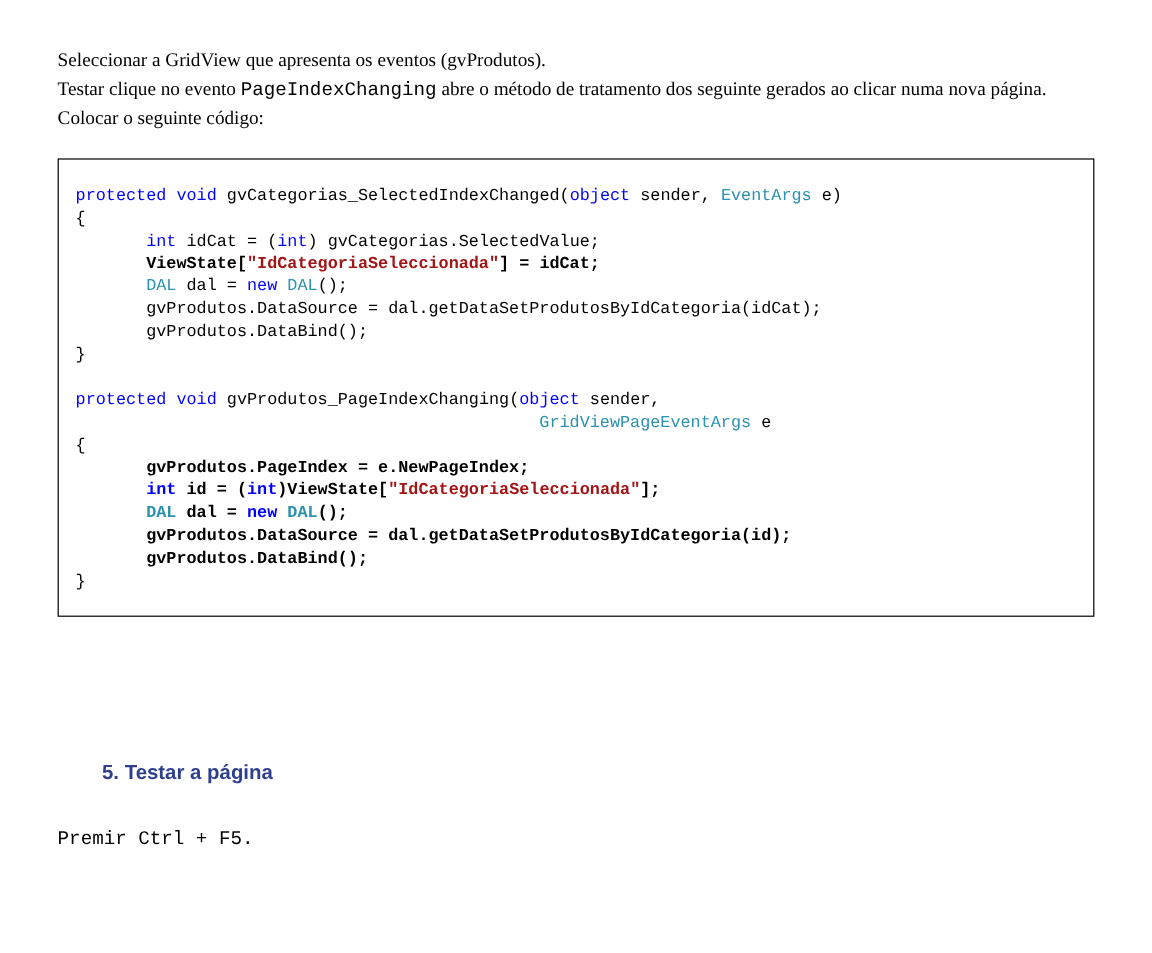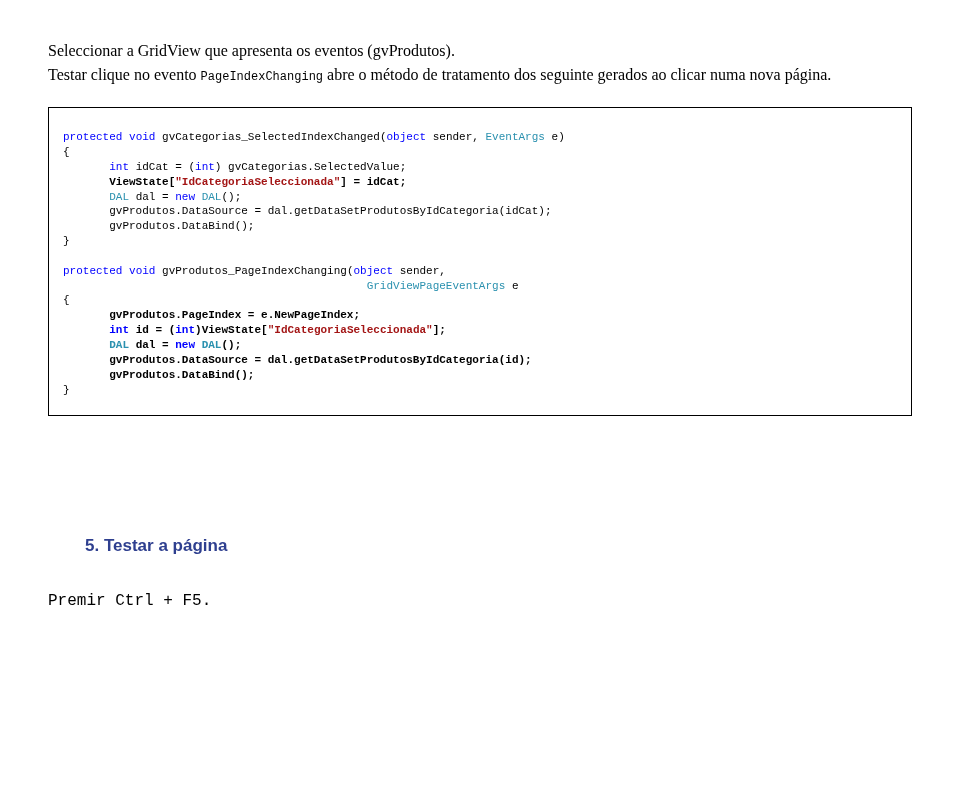--- a/index.html
+++ b/index.html
@@ -11,28 +11,28 @@
     background: #fff;
     width: 960px;
     box-sizing: border-box;
   }
   .intro p {
     margin: 0 0 2px 0;
     line-height: 1.35;
   }
   .mono-inline {
     font-family: "Courier New", Courier, monospace;
-    font-size: 12px;
+    font-size: 16px;
   }
   .codebox {
     border: 1px solid #000;
     padding: 22px 14px 18px 14px;
     margin-top: 22px;
     font-family: "Courier New", Courier, monospace;
-    font-size: 11px;
+    font-size: 14px;
     line-height: 1.35;
     white-space: pre;
     overflow: hidden;
   }
   .kw-blue { color: #0000ff; }
   .kw-teal { color: #2b91af; }
   .kw-str  { color: #a31515; }
   .kw-black{ color: #000; }
   .bold { font-weight: bold; }
   .section-heading {
@@ -49,20 +49,21 @@
   }
 </style>
 </head>
 <body>
 
 <div class="intro">
   <p>Seleccionar a GridView que apresenta os eventos (gvProdutos).</p>
   <p>
     <span>Testar clique no evento </span><span class="mono-inline">PageIndexChanging</span><span> abre o método de tratamento dos seguinte gerados ao clicar numa nova página.</span>
   </p>
+  <p>Colocar o seguinte código:</p>
 </div>
 
 <div class="codebox"><span class="kw-blue">protected</span> <span class="kw-blue">void</span> <span class="kw-black">gvCategorias_SelectedIndexChanged(</span><span class="kw-blue">object</span><span class="kw-black"> sender, </span><span class="kw-teal">EventArgs</span><span class="kw-black"> e)</span>
 <span class="kw-black">{</span>
        <span class="kw-blue">int</span><span class="kw-black"> idCat = (</span><span class="kw-blue">int</span><span class="kw-black">) gvCategorias.SelectedValue;</span>
        <span class="kw-black bold">ViewState[</span><span class="kw-str bold">"IdCategoriaSeleccionada"</span><span class="kw-black bold">] = idCat;</span>
        <span class="kw-teal">DAL</span><span class="kw-black"> dal = </span><span class="kw-blue">new</span> <span class="kw-teal">DAL</span><span class="kw-black">();</span>
        <span class="kw-black">gvProdutos.DataSource = dal.getDataSetProdutosByIdCategoria(idCat);</span>
        <span class="kw-black">gvProdutos.DataBind();</span>
 <span class="kw-black">}</span>

